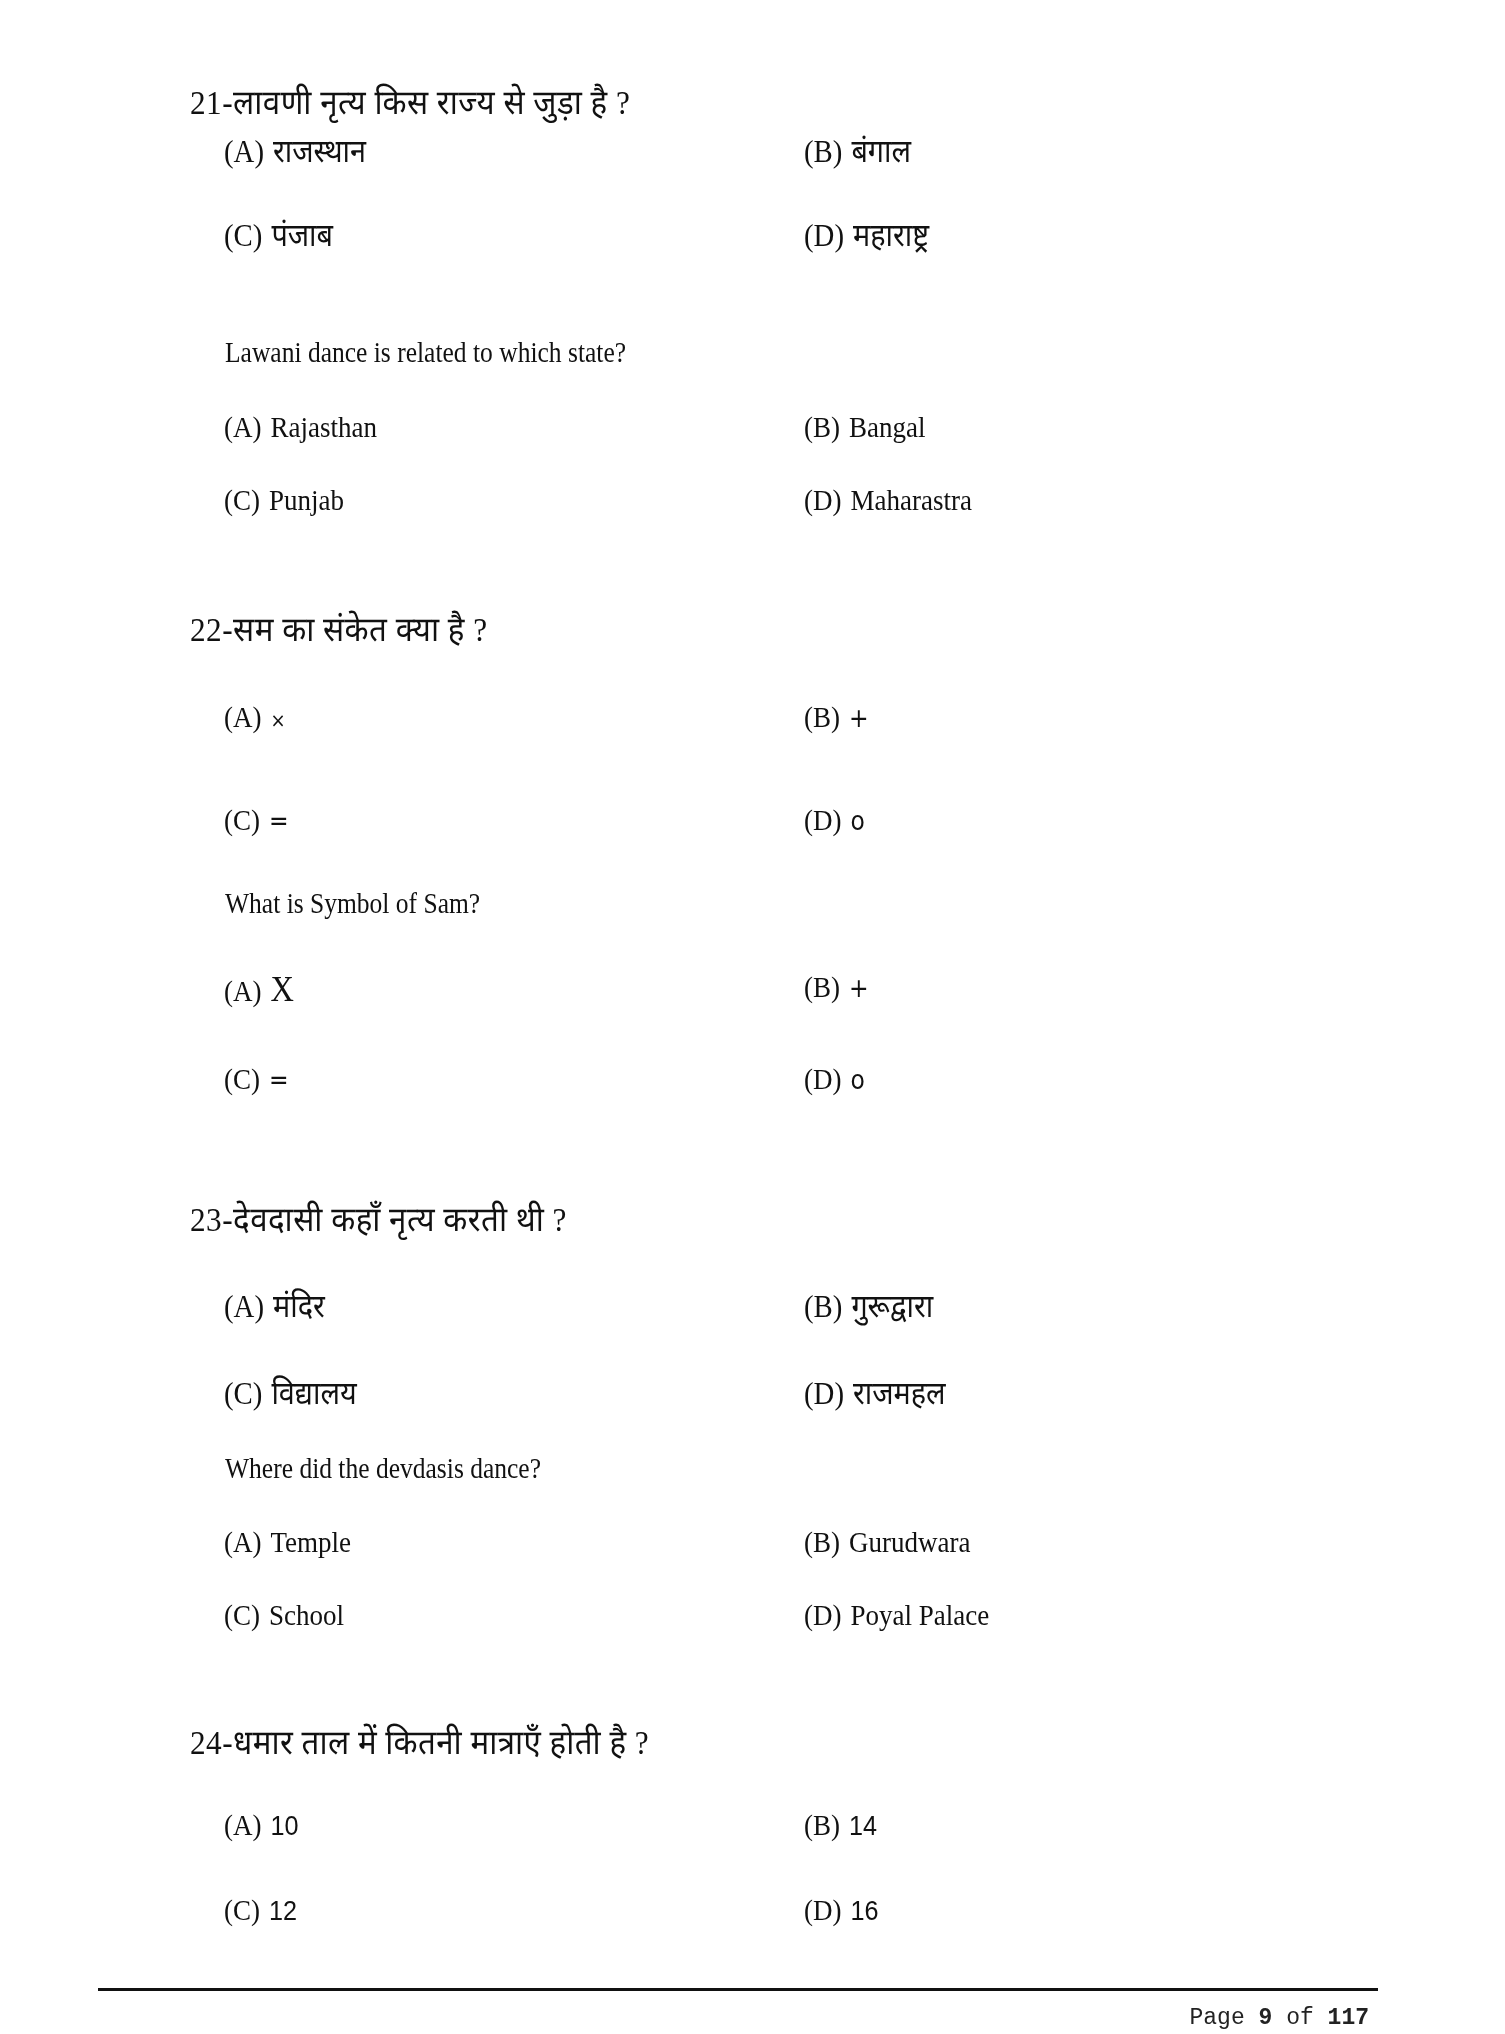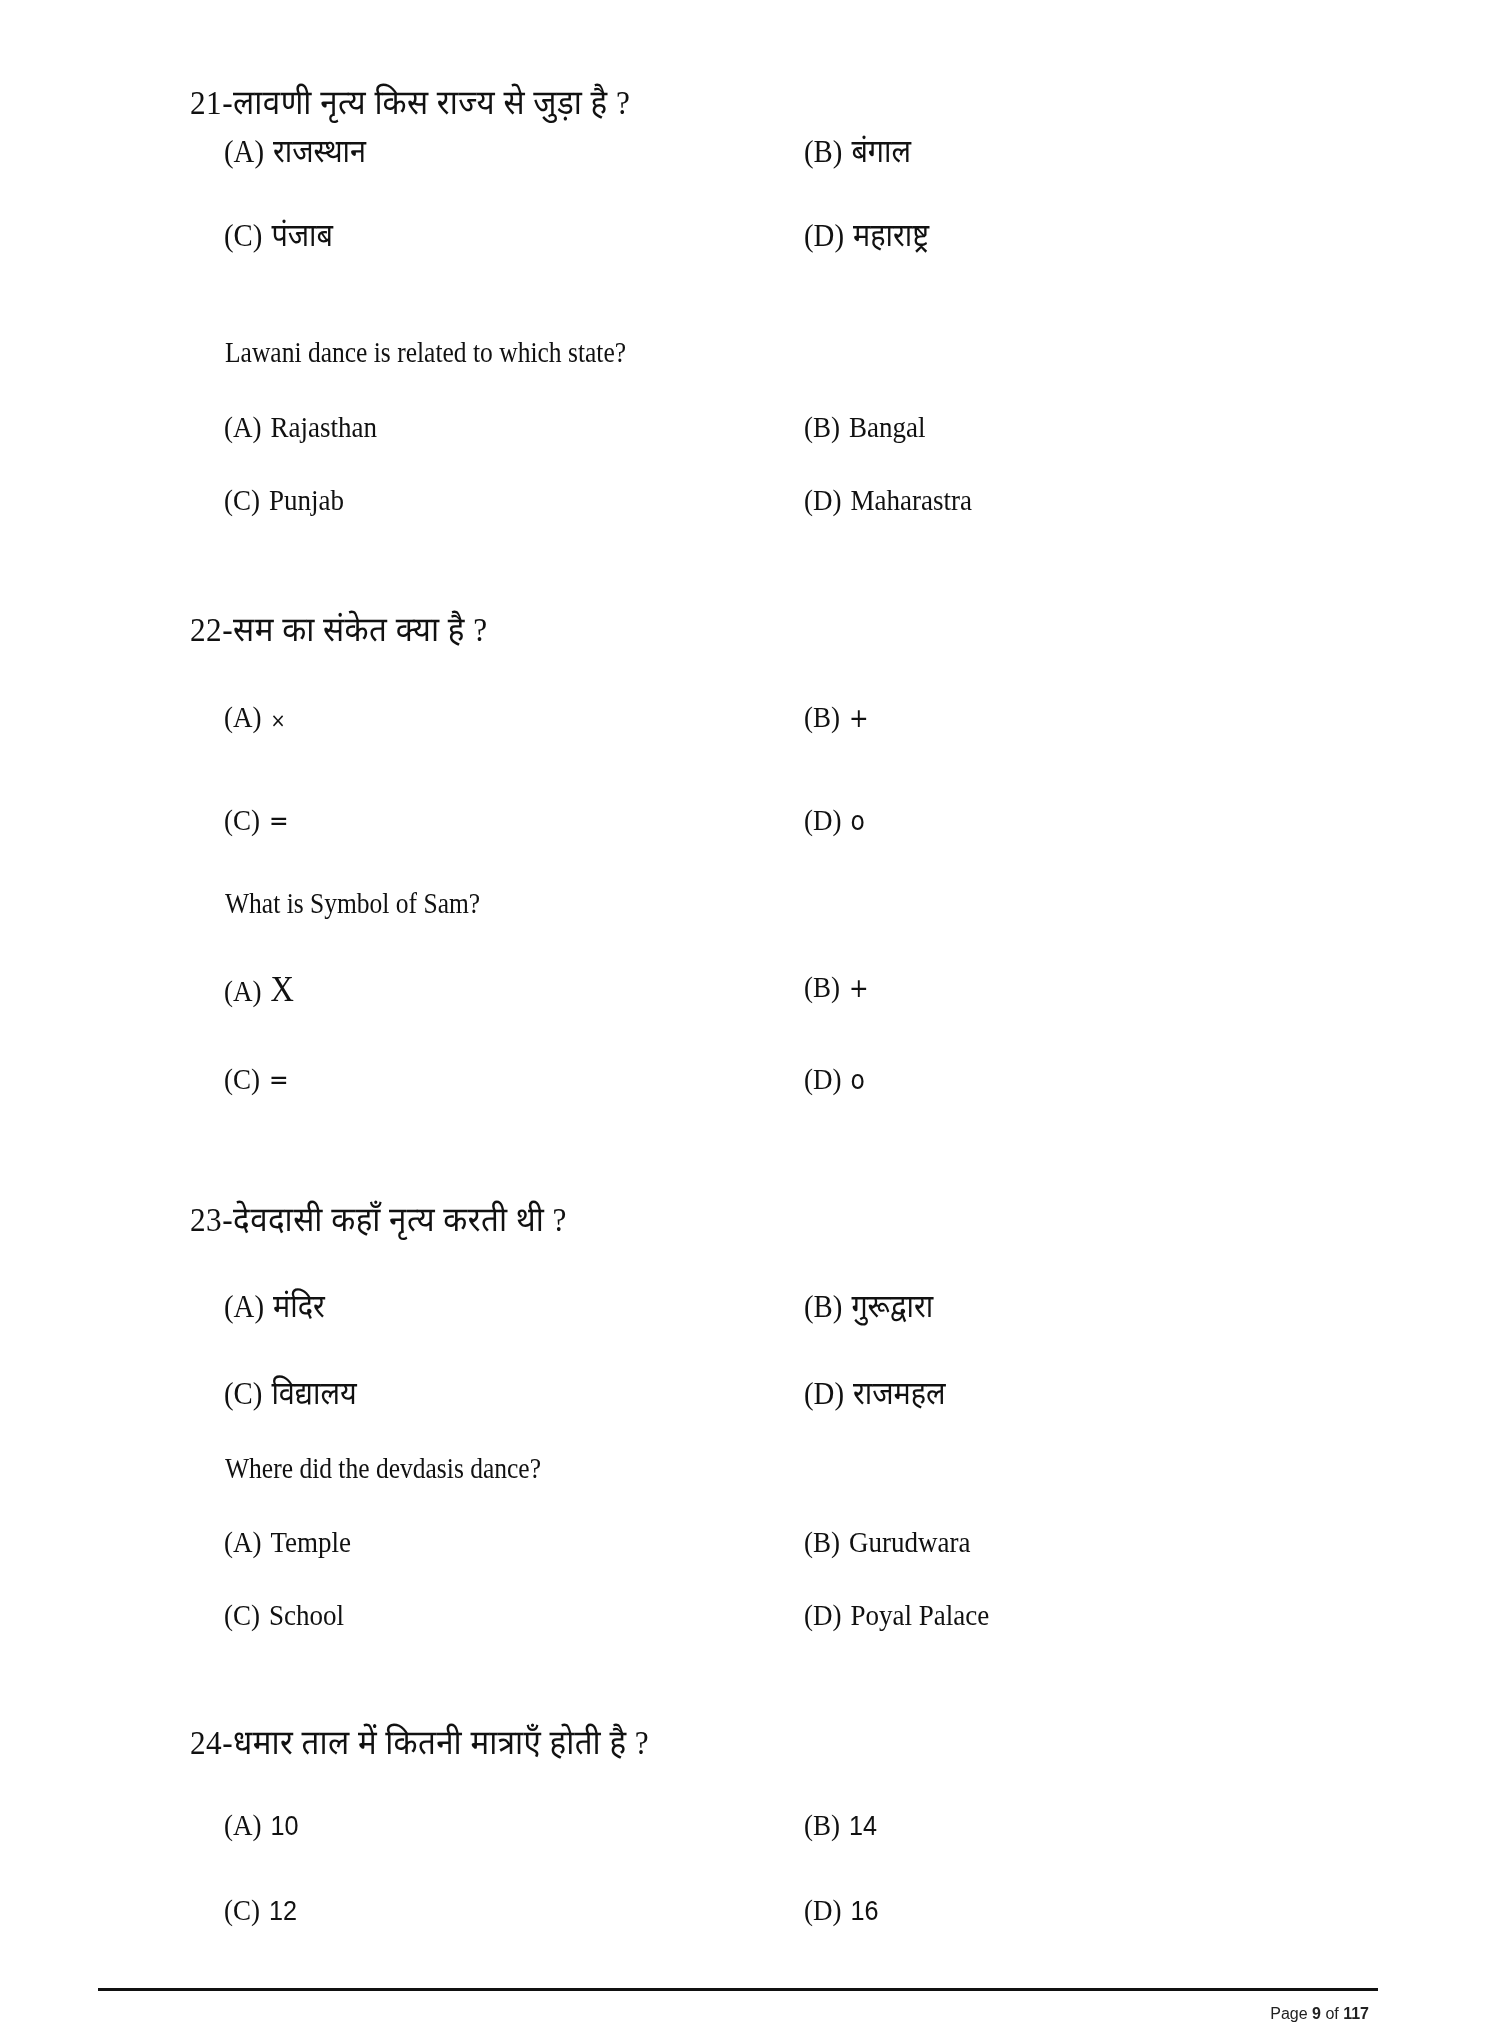--- a/index.html
+++ b/index.html
@@ -25,22 +25,22 @@
     .col-a { left: 224px; }
     .col-b { left: 804px; }
     .sym { font-family: "DejaVu Sans", sans-serif; font-size: 26px; }
     .sym.big { font-family: "Liberation Serif", serif; font-size: 36px; }
     .sym.small { font-size: 20px; }
     .num { font-family: "Liberation Sans", sans-serif; font-size: 28px; }
     .footer-rule {
       position: absolute; left: 98px; top: 1988px; width: 1280px; height: 3px; background: #111;
     }
     .footer-page {
-      position: absolute; right: 136px; top: 2005px; font-family: Liberation Sans, sans-serif;
-      font-size: 16px; color: #222;
+      position: absolute; right: 136px; top: 2005px; font-family: Liberation Mono, monospace;
+      font-size: 23px; color: #222;
     }
     .footer-page b { font-weight: bold; }
   </style>
 </head>
 <body>
 
 <div class="page">
 
   <div class="q-title" style="top:78px;">21-लावणी नृत्य किस राज्य से जुड़ा है ?</div>
   <div class="opt col-a hi" style="top:128px;"><span class="lbl">(A)</span><span>राजस्थान</span></div>

